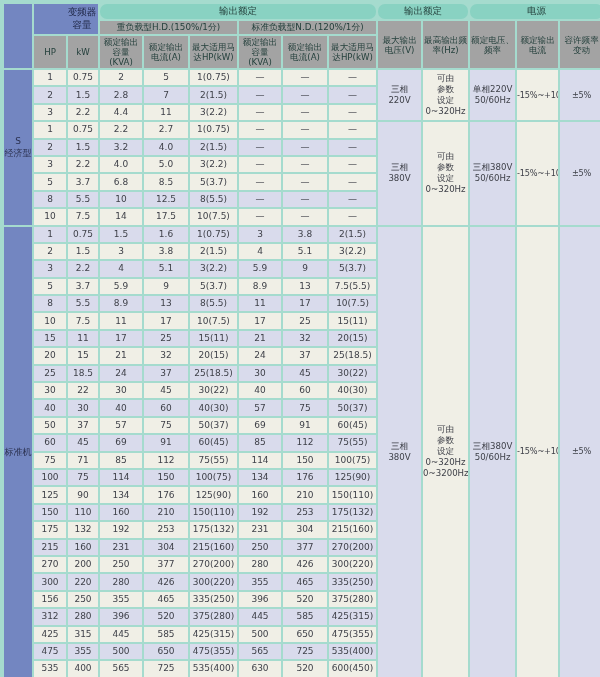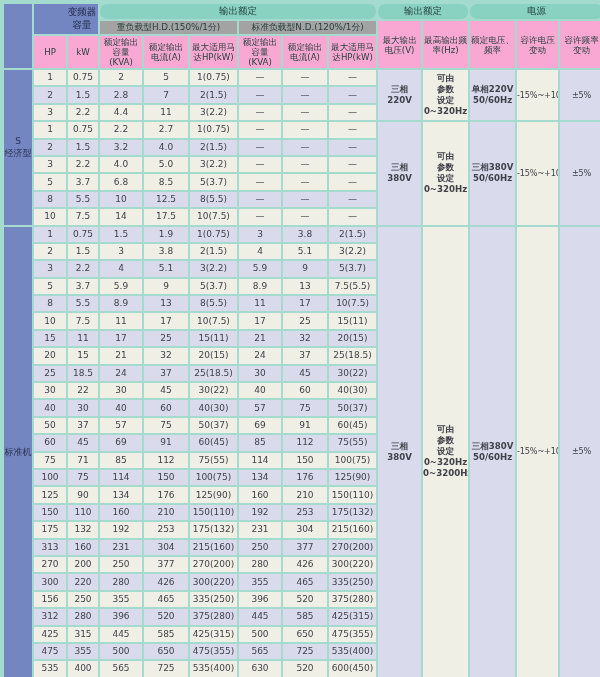--- a/index.html
+++ b/index.html
@@ -19,30 +19,30 @@
   }
   th, td {
     text-align: center;
     vertical-align: middle;
     overflow: hidden;
     padding: 0;
   }
   thead th { font-weight: normal; color: #24403c; }
   .band  { background: #89d2c2; height: 15px; font-size: 9.5px; border-radius: 7px; }
   .sub   { background: #a3a3a3; height: 13px; font-size: 8.8px; }
-  .colh  { background: #f9a8d4; font-size: 8.6px; line-height: 10px; height: 26px; padding: 1px; }
+  .colh  { background: #a3a3a3; font-size: 8.6px; line-height: 10px; height: 26px; padding: 1px; }
   .blue  { background: #7386c1; color: #1f2747; font-size: 9.5px; padding-left: 32px; }
   tbody td { font-size: 9px; color: #3f4149; height: 15.4px; line-height: 1; }
   .lav   { background: #d9dbec; }
   .cream { background: #f0efe6; }
   .glabel {
     background: #7386c1; color: #2b3150;
     font-size: 9px; white-space: pre-line; line-height: 12px;
   }
-  .merge  { white-space: pre-line; font-size: 8.6px; line-height: 11px; font-weight: bold; }
+  .merge  { white-space: pre-line; font-size: 8.6px; line-height: 11px; }
   .nowrap { white-space: nowrap; font-size: 8.2px; letter-spacing: -0.2px; }
 </style>
 </head>
 <body>
 
 <div class="frame">
   <table>
     <colgroup>
       <col style="width:28px">
         <col style="width:32px">
@@ -66,21 +66,21 @@
         <th class="band" colspan="6">输出额定</th>
         <th class="band" colspan="2">输出额定</th>
         <th class="band" colspan="3">电源</th>
       </tr>
       <tr>
         <th class="sub" colspan="3">重负载型H.D.(150%/1分)</th>
         <th class="sub" colspan="3">标准负载型N.D.(120%/1分)</th>
         <th class="colh" rowspan="2">最大输出电压(V)</th>
         <th class="colh" rowspan="2">最高输出频率(Hz)</th>
         <th class="colh" rowspan="2">额定电压、频率</th>
-        <th class="colh" rowspan="2">容许电压变动</th>
+        <th class="colh" rowspan="2">额定输出电流</th>
         <th class="colh" rowspan="2">容许频率变动</th>
       </tr>
       <tr>
         <th class="colh">HP</th>
         <th class="colh">kW</th>
         <th class="colh">额定输出容量(KVA)</th>
         <th class="colh">额定输出电流(A)</th>
         <th class="colh">最大适用马达HP(kW)</th>
         <th class="colh">额定输出容量(KVA)</th>
         <th class="colh">额定输出电流(A)</th>
@@ -198,21 +198,21 @@
           <td class="cream">10(7.5)</td>
           <td class="cream">—</td>
           <td class="cream">—</td>
           <td class="cream">—</td>
         </tr>
         <tr>
           <td class="glabel" rowspan="26">标准机</td>
           <td class="lav">1</td>
           <td class="lav">0.75</td>
           <td class="lav">1.5</td>
-          <td class="lav">1.9</td>
+          <td class="lav">1.6</td>
           <td class="lav">1(0.75)</td>
           <td class="lav">3</td>
           <td class="lav">3.8</td>
           <td class="lav">2(1.5)</td>
           <td class="lav merge" rowspan="26">三相
 380V</td>
           <td class="cream merge" rowspan="26">可由
 参数
 设定
 0~320Hz
@@ -386,21 +386,21 @@
           <td class="cream">175</td>
           <td class="cream">132</td>
           <td class="cream">192</td>
           <td class="cream">253</td>
           <td class="cream">175(132)</td>
           <td class="cream">231</td>
           <td class="cream">304</td>
           <td class="cream">215(160)</td>
         </tr>
         <tr>
-          <td class="lav">313</td>
+          <td class="lav">215</td>
           <td class="lav">160</td>
           <td class="lav">231</td>
           <td class="lav">304</td>
           <td class="lav">215(160)</td>
           <td class="lav">250</td>
           <td class="lav">377</td>
           <td class="lav">270(200)</td>
         </tr>
         <tr>
           <td class="cream">270</td>

